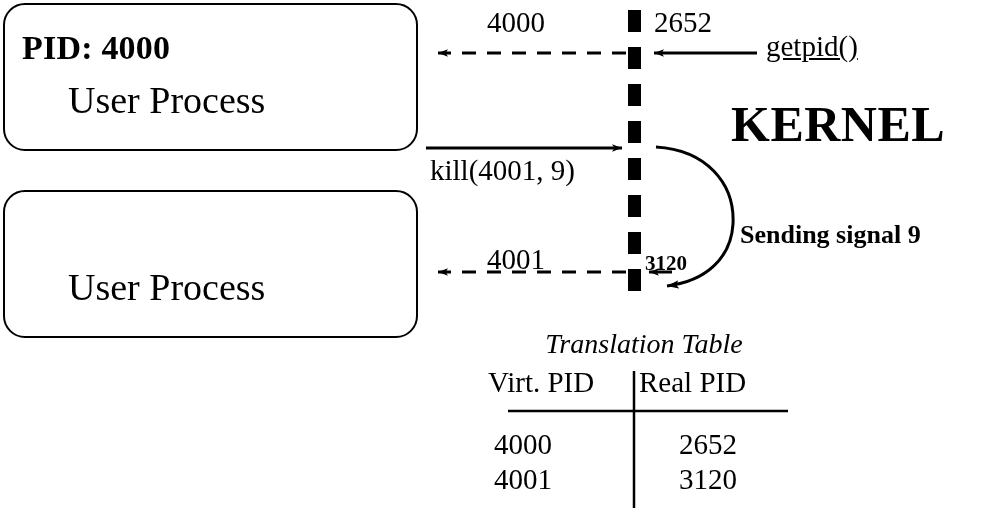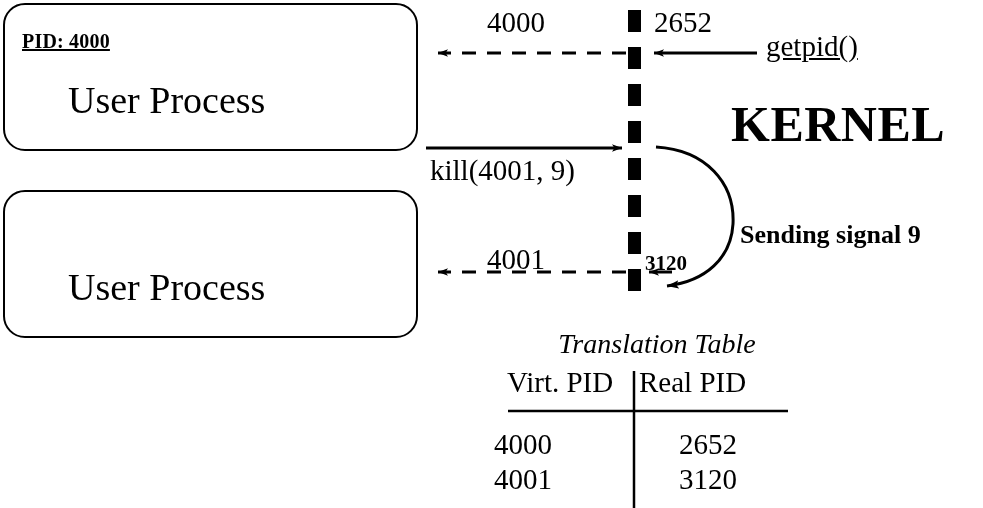--- a/index.html
+++ b/index.html
@@ -22,25 +22,24 @@
     border: 2px solid #000000;
     border-radius: 22px;
     background: #ffffff;
   }
   #proc-box-1 { left: 3px;  top: 3px;   width: 415px; height: 148px; }
   #proc-box-2 { left: 3px;  top: 190px; width: 415px; height: 148px; }
 
   .pid-label {
     position: absolute;
     font-weight: bold;
-    font-size: 20px;
+    font-size: 34px;
     line-height: 1;
     letter-spacing: 0.2px;
     white-space: nowrap;
-    text-decoration: underline;
   }
   .proc-title {
     position: absolute;
     font-size: 38px;
     line-height: 1;
     white-space: nowrap;
     margin-left: 12px;
   }
   #pid-label-1    { left: 22px; top: 31px; }
   #proc-title-1   { left: 56px; top: 81px; }
@@ -117,36 +116,36 @@
 
   
   #translation-table {
     position: absolute;
     left: 440px;
     top: 330px;
     width: 400px;
   }
   #table-caption {
     position: absolute;
-    left: 17px;
+    left: 4px;
     top: 0;
     width: 400px;
     text-align: center;
     font-style: italic;
     font-size: 28px;
     line-height: 1;
   }
   .tbl-head {
     position: absolute;
     top: 38px;
     font-size: 29px;
     line-height: 1;
     white-space: nowrap;
   }
-  #tbl-head-virt { left: 48px; margin-left: 19px; }
+  #tbl-head-virt { left: 48px; }
   #tbl-head-real { left: 199px; }
   .tbl-cell {
     position: absolute;
     font-size: 29px;
     line-height: 1;
     white-space: nowrap;
     text-align: center;
     width: 120px;
   }
   .col-left  { left: 463px; }

